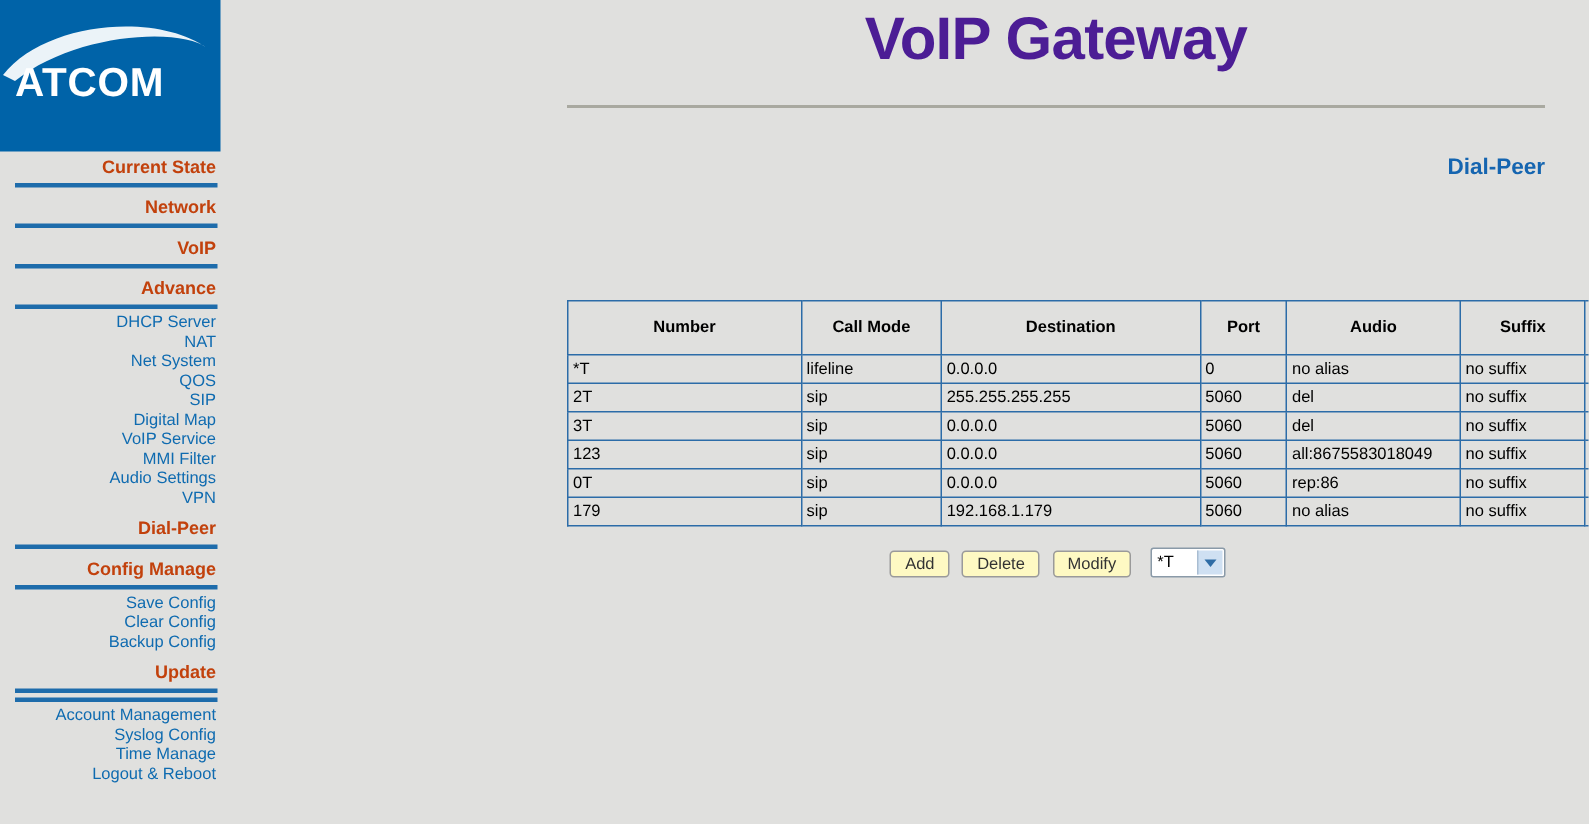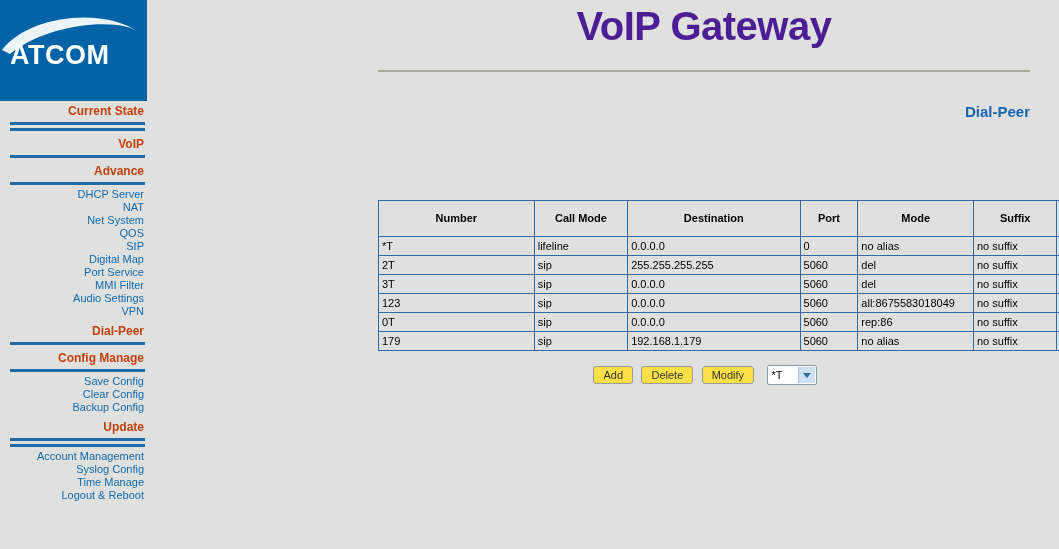--- a/index.html
+++ b/index.html
@@ -137,21 +137,21 @@
   #controls {
     position: absolute;
     left: 218px; top: 365px;
     width: 652px;
     text-align: center;
   }
   .ctl-btn {
     font-family: "Liberation Sans", sans-serif;
     font-size: 11px;
     color: #333;
-    background: #fde047;
+    background: #fef9c3;
     border: 1px solid #9a9a9a;
     border-radius: 3px;
     padding: 2px 9px;
     margin: 0 2px;
     cursor: pointer;
   }
   #peer-select {
     display: inline-block;
     position: relative;
     vertical-align: middle;
@@ -195,33 +195,34 @@
     <div id="logo-block">
       <svg id="logo-swoosh" viewBox="0 0 147 60" preserveAspectRatio="none">
         <path d="M2 44 C 30 8, 105 2, 138 26 C 120 12, 50 16, 10 48 Z" fill="#ffffff" opacity="0.92"></path>
       </svg>
       <div id="logo-text">ATCOM</div>
     </div>
 
     <div id="nav-groups">
         <div class="nav-section">Current State</div>
         <div class="nav-rule"></div>
+        <div class="nav-section">Network</div>
         <div class="nav-rule"></div>
         <div class="nav-section">VoIP</div>
         <div class="nav-rule"></div>
         <div class="nav-section">Advance</div>
         <div class="nav-rule"></div>
         <div class="nav-links">
           <a class="nav-link" href="#">DHCP Server</a>
           <a class="nav-link" href="#">NAT</a>
           <a class="nav-link" href="#">Net System</a>
           <a class="nav-link" href="#">QOS</a>
           <a class="nav-link" href="#">SIP</a>
           <a class="nav-link" href="#">Digital Map</a>
-          <a class="nav-link" href="#">Port Service</a>
+          <a class="nav-link" href="#">VoIP Service</a>
           <a class="nav-link" href="#">MMI Filter</a>
           <a class="nav-link" href="#">Audio Settings</a>
           <a class="nav-link" href="#">VPN</a>
         </div>
         <div class="nav-gap"></div>
         <div class="nav-section">Dial-Peer</div>
         <div class="nav-rule"></div>
         <div class="nav-section">Config Manage</div>
         <div class="nav-rule"></div>
         <div class="nav-links">
@@ -249,21 +250,21 @@
     <div id="title-rule"></div>
     <div id="section-title">Dial-Peer</div>
 
     <table id="dial-peer-table">
       <thead>
         <tr>
           <th class="col-number">Number</th>
           <th class="col-callmode">Call Mode</th>
           <th class="col-destination">Destination</th>
           <th class="col-port">Port</th>
-          <th class="col-alias">Mode</th>
+          <th class="col-alias">Audio</th>
           <th class="col-suffix">Suffix</th>
           <th class="col-dellength">Del Length</th>
         </tr>
       </thead>
       <tbody id="table-body">
           <tr>
             <td class="col-number">*T</td>
             <td class="col-callmode">lifeline</td>
             <td class="col-destination">0.0.0.0</td>
             <td class="col-port">0</td>

